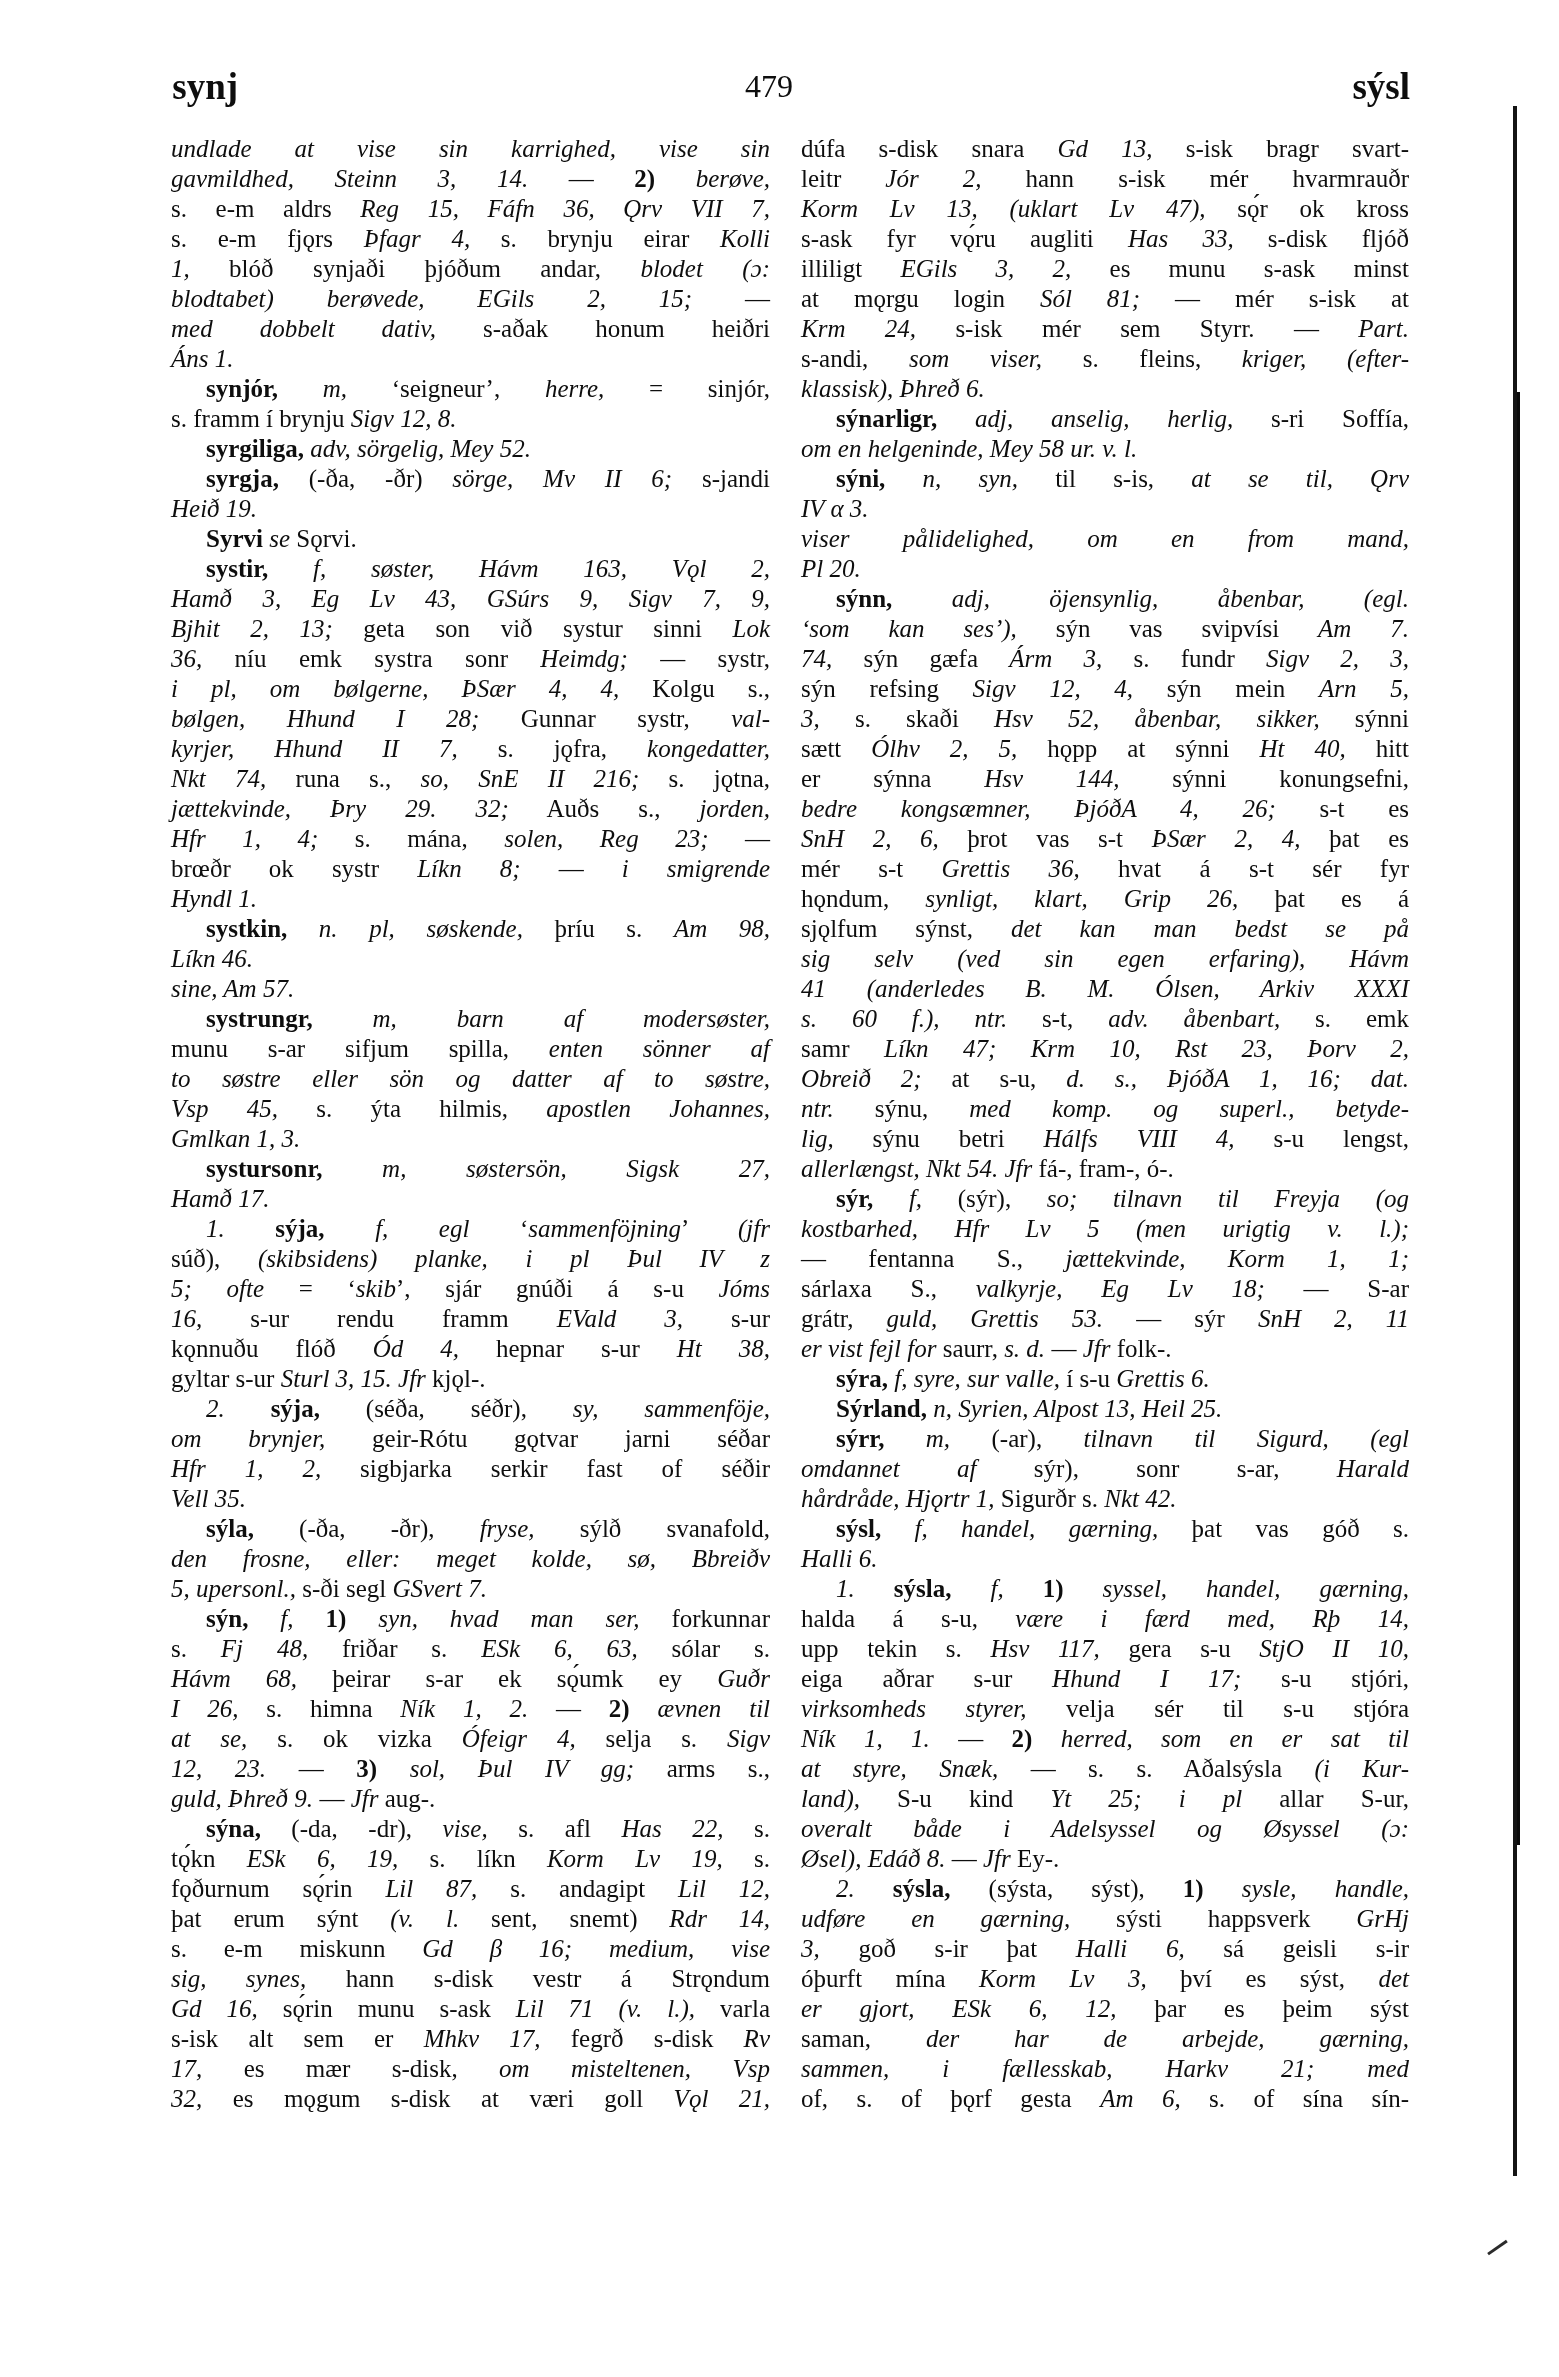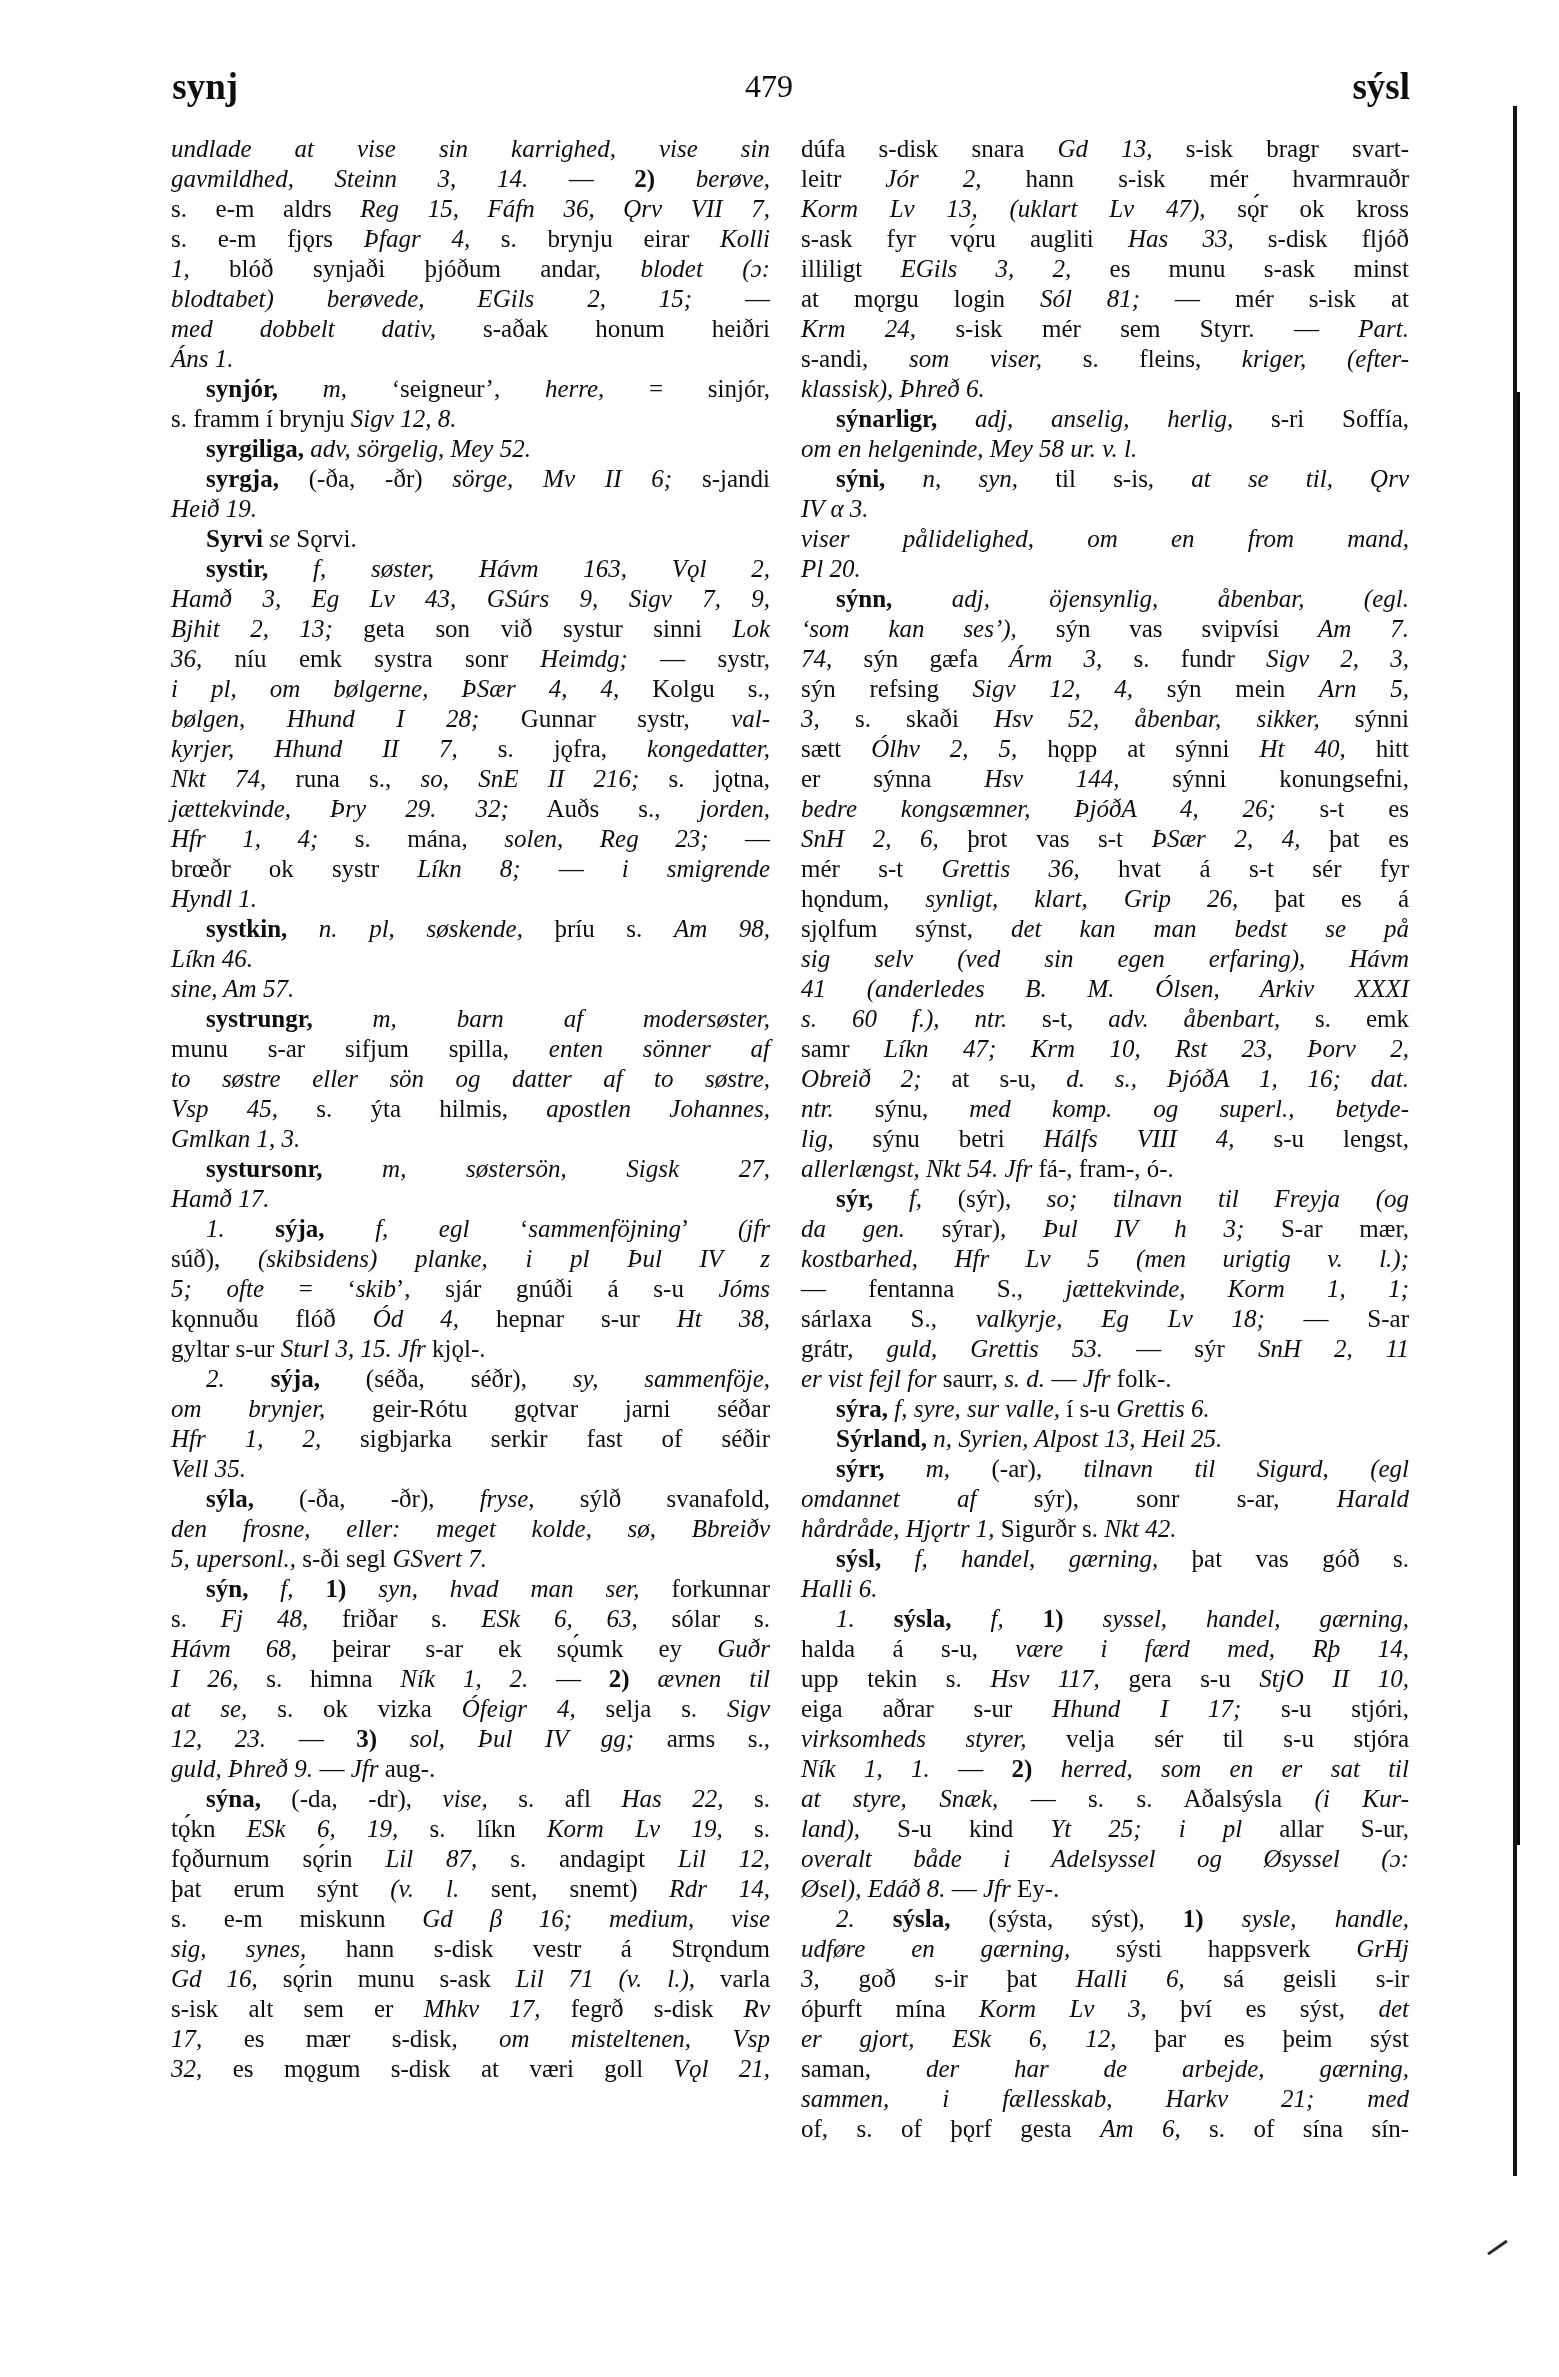--- a/index.html
+++ b/index.html
@@ -68,20 +68,21 @@
     <div class="line ind"><b>systrungr,</b> <i>m, barn af modersøster,</i></div>
     <div class="line">munu s-ar sifjum spilla, <i>enten sönner af</i></div>
     <div class="line"><i>to søstre eller sön og datter af to søstre,</i></div>
     <div class="line"><i>Vsp 45,</i> s. ýta hilmis, <i>apostlen Johannes,</i></div>
     <div class="line sh"><i>Gmlkan 1, 3.</i></div>
     <div class="line ind"><b>systursonr,</b> <i>m, søstersön, Sigsk 27,</i></div>
     <div class="line sh"><i>Hamð 17.</i></div>
     <div class="line ind"><i>1.</i> <b>sýja,</b> <i>f, egl</i> ‘<i>sammenföjning</i>’ <i>(jfr</i></div>
     <div class="line">súð), <i>(skibsidens) planke, i pl Þul IV z</i></div>
     <div class="line"><i>5; ofte</i> = ‘<i>skib</i>’, sjár gnúði á s-u <i>Jóms</i></div>
+    <div class="line"><i>16,</i> s-ur rendu framm <i>EVald 3,</i> s-ur</div>
     <div class="line">kǫnnuðu flóð <i>Ód 4,</i> hepnar s-ur <i>Ht 38,</i></div>
     <div class="line sh">gyltar s-ur <i>Sturl 3, 15. Jfr</i> kjǫl-.</div>
     <div class="line ind"><i>2.</i> <b>sýja,</b> (séða, séðr), <i>sy, sammenföje,</i></div>
     <div class="line"><i>om brynjer,</i> geir-Rótu gǫtvar jarni séðar</div>
     <div class="line"><i>Hfr 1, 2,</i> sigbjarka serkir fast of séðir</div>
     <div class="line sh"><i>Vell 35.</i></div>
     <div class="line ind"><b>sýla,</b> (-ða, -ðr), <i>fryse,</i> sýlð svanafold,</div>
     <div class="line"><i>den frosne, eller: meget kolde, sø, Bbreiðv</i></div>
     <div class="line sh"><i>5, upersonl.,</i> s-ði segl <i>GSvert 7.</i></div>
     <div class="line ind"><b>sýn,</b> <i>f,</i> <b>1)</b> <i>syn, hvad man ser,</i> forkunnar</div>
@@ -132,21 +133,20 @@
     <div class="line">sjǫlfum sýnst, <i>det kan man bedst se på</i></div>
     <div class="line"><i>sig selv (ved sin egen erfaring), Hávm</i></div>
     <div class="line"><i>41 (anderledes B. M. Ólsen, Arkiv XXXI</i></div>
     <div class="line"><i>s. 60 f.), ntr.</i> s-t, <i>adv. åbenbart,</i> s. emk</div>
     <div class="line">samr <i>Líkn 47; Krm 10, Rst 23, Þorv 2,</i></div>
     <div class="line"><i>Obreið 2;</i> at s-u, <i>d. s., ÞjóðA 1, 16; dat.</i></div>
     <div class="line"><i>ntr.</i> sýnu, <i>med komp. og superl., betyde-</i></div>
     <div class="line"><i>lig,</i> sýnu betri <i>Hálfs VIII 4,</i> s-u lengst,</div>
     <div class="line sh"><i>allerlængst, Nkt 54. Jfr</i> fá-, fram-, ó-.</div>
     <div class="line ind"><b>sýr,</b> <i>f,</i> (sýr), <i>so; tilnavn til Freyja (og</i></div>
-    <div class="line"><i>da gen.</i> sýrar), <i>Þul IV h 3;</i> S-ar mær,</div>
     <div class="line"><i>kostbarhed, Hfr Lv 5 (men urigtig v. l.);</i></div>
     <div class="line">— fentanna S., <i>jættekvinde, Korm 1, 1;</i></div>
     <div class="line">sárlaxa S., <i>valkyrje, Eg Lv 18;</i> — S-ar</div>
     <div class="line">grátr, <i>guld, Grettis 53.</i> — sýr <i>SnH 2, 11</i></div>
     <div class="line sh"><i>er vist fejl for</i> saurr, <i>s. d.</i> — <i>Jfr</i> folk-.</div>
     <div class="line ind sh"><b>sýra,</b> <i>f, syre, sur valle,</i> í s-u <i>Grettis 6.</i></div>
     <div class="line ind sh"><b>Sýrland,</b> <i>n, Syrien, Alpost 13, Heil 25.</i></div>
     <div class="line ind"><b>sýrr,</b> <i>m,</i> (-ar), <i>tilnavn til Sigurd, (egl</i></div>
     <div class="line"><i>omdannet af</i> sýr), sonr s-ar, <i>Harald</i></div>
     <div class="line sh"><i>hårdråde, Hjǫrtr 1,</i> Sigurðr s. <i>Nkt 42.</i></div>

